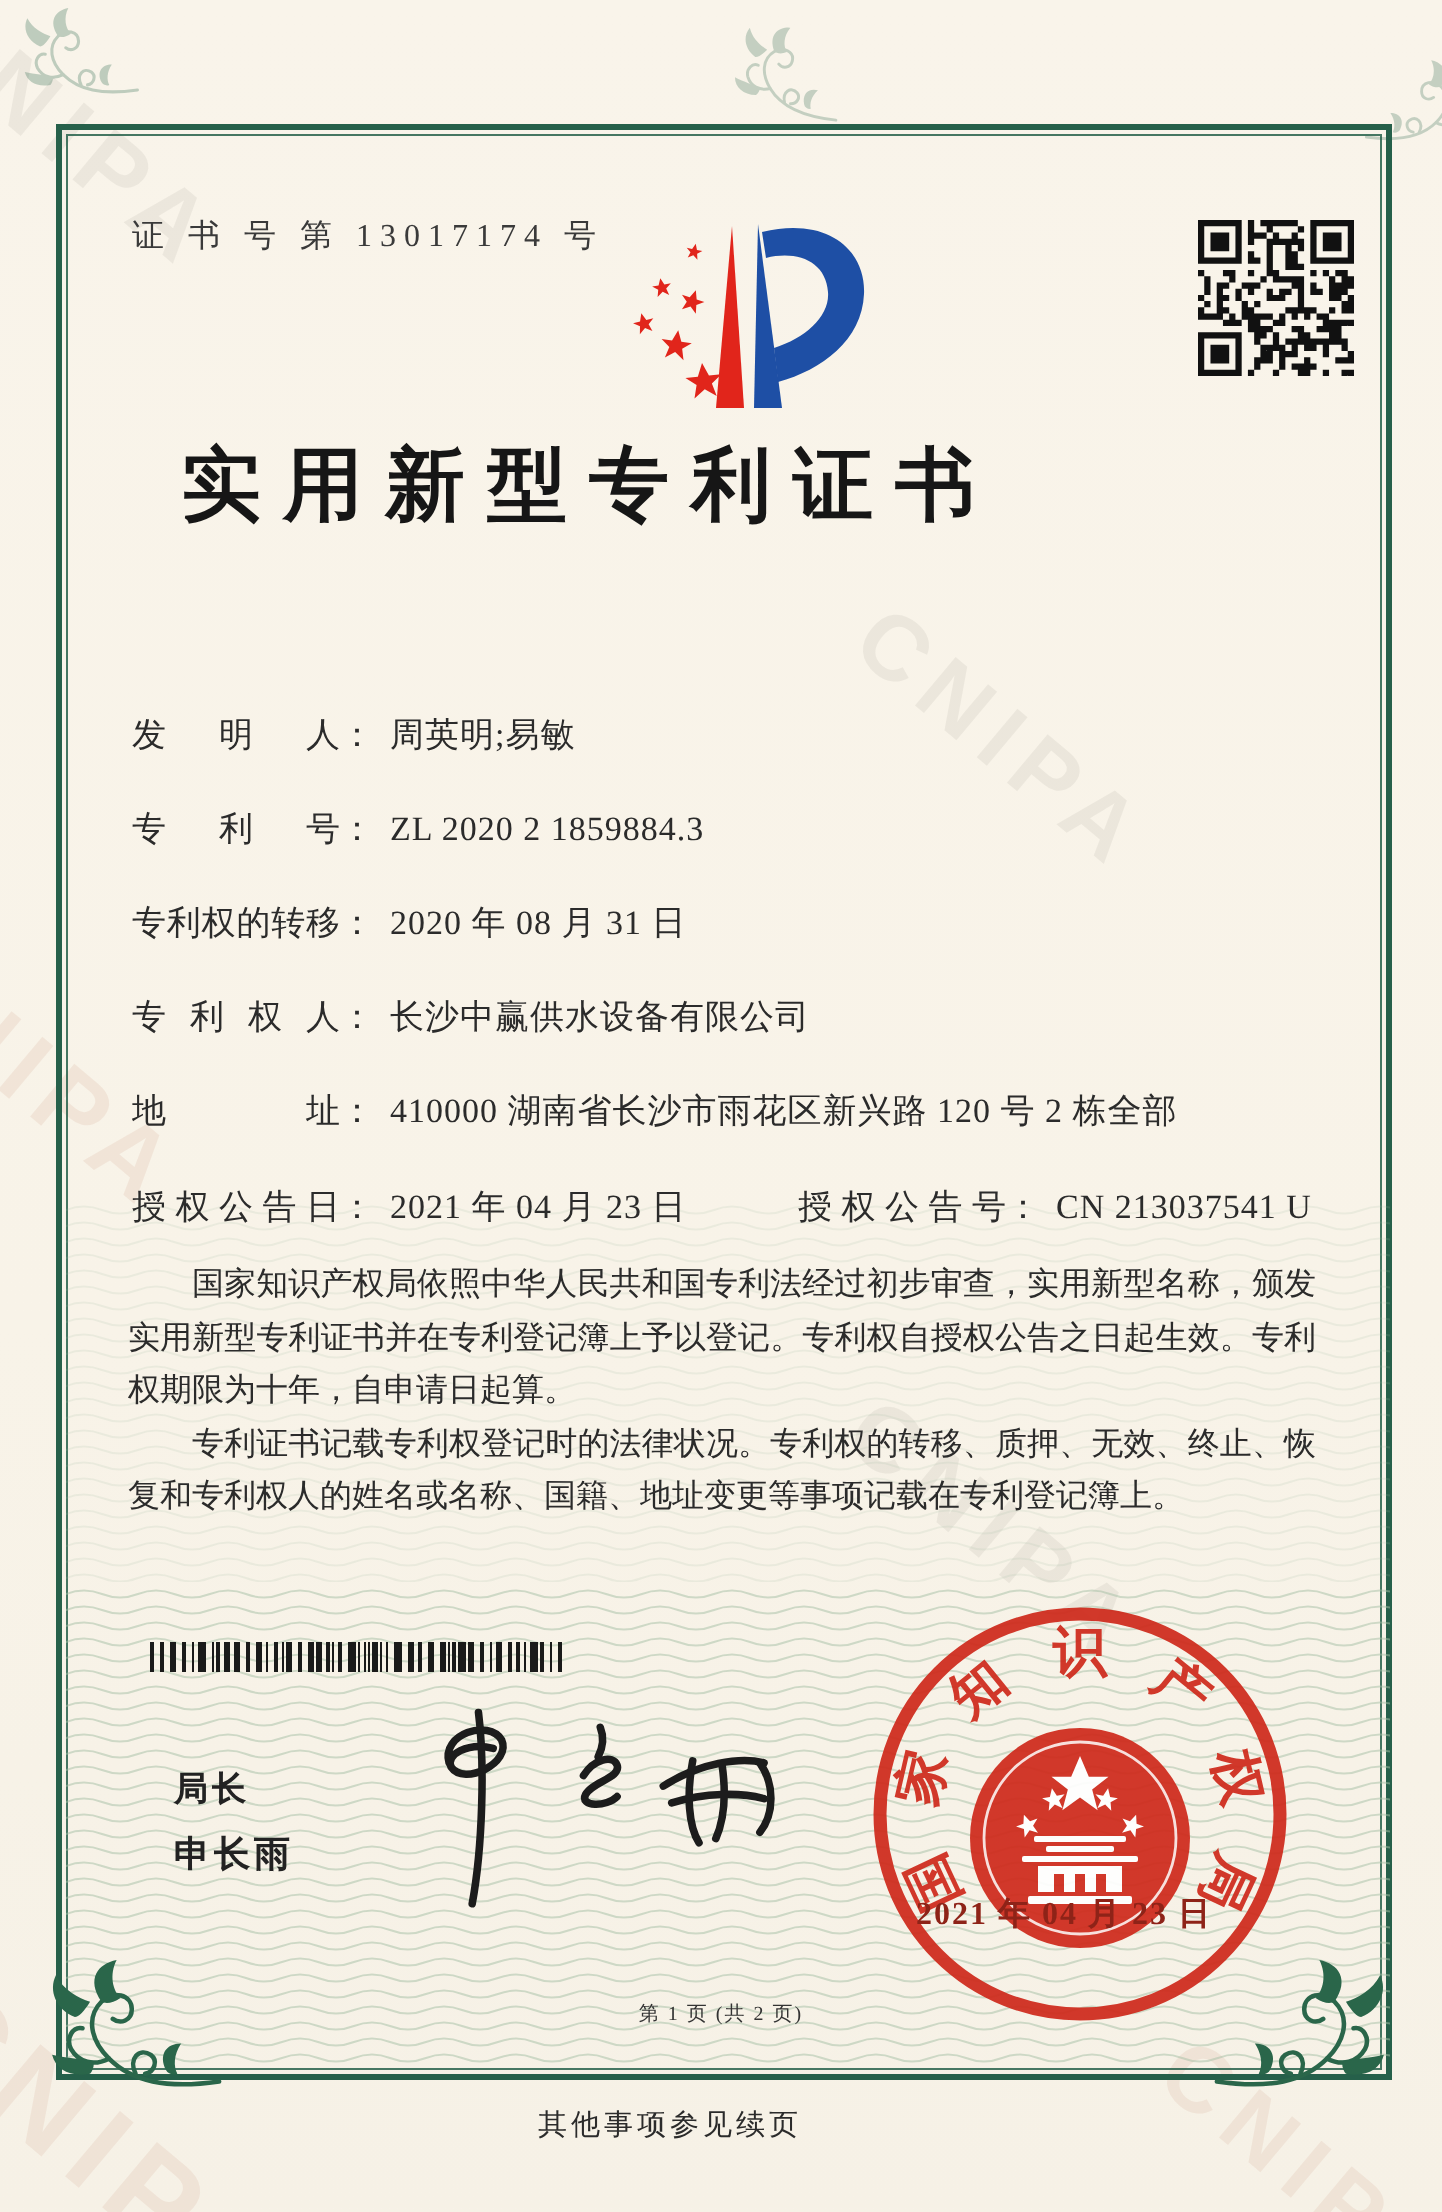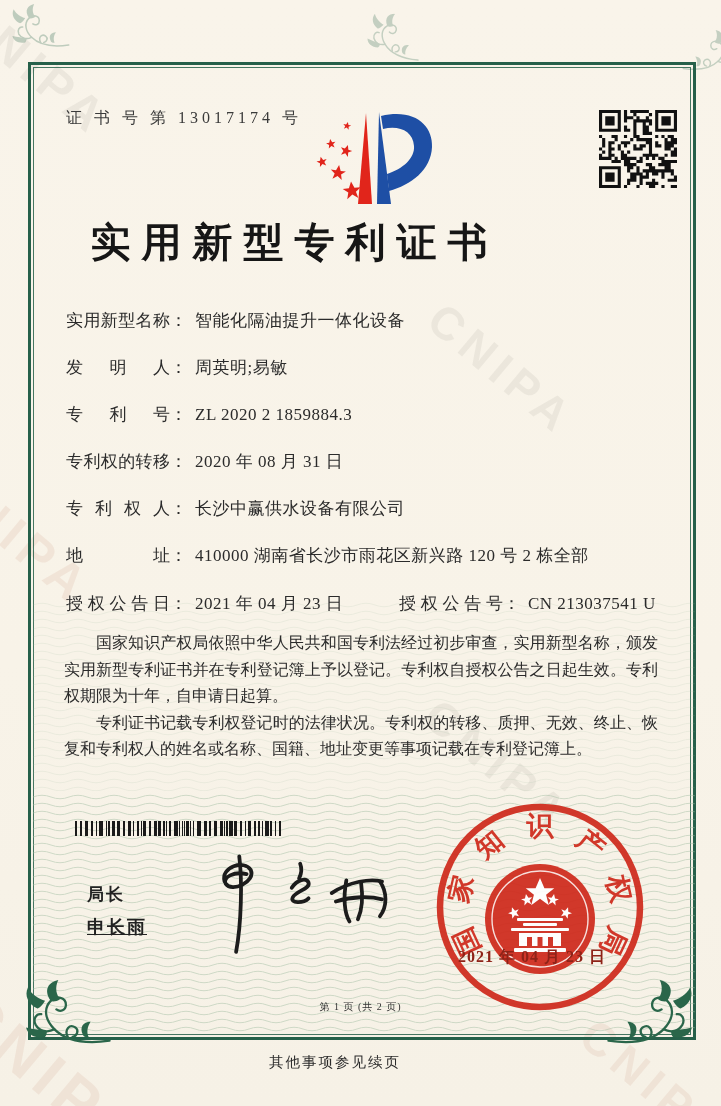--- a/index.html
+++ b/index.html
@@ -54,21 +54,21 @@
   }
   .paras p{margin:0;text-indent:2em;}
   .director-title{
     position:absolute;left:87px;top:883px;
     font-family:"Liberation Sans","DejaVu Sans",sans-serif;
     font-size:17px;font-weight:bold;color:#222;letter-spacing:2px;
   }
   .director-name{
     position:absolute;left:87px;top:915px;
     font-family:"Liberation Sans","DejaVu Sans",sans-serif;
-    font-size:18px;font-weight:bold;color:#222;letter-spacing:2px;text-decoration:underline;
+    font-size:18px;font-weight:bold;color:#222;letter-spacing:2px;
   }
   .seal-date{
     position:absolute;left:458px;top:947px;width:170px;
     font-size:16px;font-weight:bold;color:#8e2318;letter-spacing:1px;
   }
   .page-number{
     position:absolute;left:0;top:1000px;width:721px;text-align:center;
     font-size:10px;color:#333;letter-spacing:1px;
   }
   .continuation{
@@ -187,23 +187,20 @@
     </g>
   </svg>
 
   <svg id="qr" class="abs" style="left:599px;top:110px;" width="78" height="78" viewBox="0 0 25 25">
       <path d="M8,0h1v1h-1zM10,0h1v1h-1zM11,0h1v1h-1zM12,0h1v1h-1zM13,0h1v1h-1zM14,0h1v1h-1zM15,0h1v1h-1zM8,1h1v1h-1zM11,1h1v1h-1zM16,1h1v1h-1zM8,2h1v1h-1zM9,2h1v1h-1zM10,2h1v1h-1zM12,2h1v1h-1zM15,2h1v1h-1zM8,3h1v1h-1zM11,3h1v1h-1zM12,3h1v1h-1zM13,3h1v1h-1zM14,3h1v1h-1zM15,3h1v1h-1zM16,3h1v1h-1zM11,4h1v1h-1zM14,4h1v1h-1zM16,4h1v1h-1zM8,5h1v1h-1zM11,5h1v1h-1zM14,5h1v1h-1zM15,5h1v1h-1zM8,6h1v1h-1zM9,6h1v1h-1zM11,6h1v1h-1zM14,6h1v1h-1zM15,6h1v1h-1zM11,7h1v1h-1zM14,7h1v1h-1zM15,7h1v1h-1zM16,7h1v1h-1zM0,8h1v1h-1zM4,8h1v1h-1zM5,8h1v1h-1zM8,8h1v1h-1zM11,8h1v1h-1zM12,8h1v1h-1zM18,8h1v1h-1zM20,8h1v1h-1zM22,8h1v1h-1zM23,8h1v1h-1zM1,9h1v1h-1zM5,9h1v1h-1zM10,9h1v1h-1zM12,9h1v1h-1zM13,9h1v1h-1zM14,9h1v1h-1zM15,9h1v1h-1zM16,9h1v1h-1zM21,9h1v1h-1zM23,9h1v1h-1zM24,9h1v1h-1zM1,10h1v1h-1zM3,10h1v1h-1zM4,10h1v1h-1zM7,10h1v1h-1zM8,10h1v1h-1zM9,10h1v1h-1zM15,10h1v1h-1zM16,10h1v1h-1zM18,10h1v1h-1zM21,10h1v1h-1zM22,10h1v1h-1zM23,10h1v1h-1zM24,10h1v1h-1zM1,11h1v1h-1zM3,11h1v1h-1zM6,11h1v1h-1zM8,11h1v1h-1zM11,11h1v1h-1zM13,11h1v1h-1zM14,11h1v1h-1zM16,11h1v1h-1zM18,11h1v1h-1zM19,11h1v1h-1zM21,11h1v1h-1zM22,11h1v1h-1zM23,11h1v1h-1zM0,12h1v1h-1zM3,12h1v1h-1zM4,12h1v1h-1zM6,12h1v1h-1zM11,12h1v1h-1zM12,12h1v1h-1zM13,12h1v1h-1zM16,12h1v1h-1zM21,12h1v1h-1zM22,12h1v1h-1zM24,12h1v1h-1zM1,13h1v1h-1zM3,13h1v1h-1zM7,13h1v1h-1zM9,13h1v1h-1zM16,13h1v1h-1zM23,13h1v1h-1zM24,13h1v1h-1zM0,14h1v1h-1zM3,14h1v1h-1zM4,14h1v1h-1zM7,14h1v1h-1zM8,14h1v1h-1zM14,14h1v1h-1zM15,14h1v1h-1zM16,14h1v1h-1zM17,14h1v1h-1zM18,14h1v1h-1zM21,14h1v1h-1zM23,14h1v1h-1zM24,14h1v1h-1zM0,15h1v1h-1zM1,15h1v1h-1zM2,15h1v1h-1zM3,15h1v1h-1zM5,15h1v1h-1zM7,15h1v1h-1zM8,15h1v1h-1zM9,15h1v1h-1zM10,15h1v1h-1zM11,15h1v1h-1zM13,15h1v1h-1zM15,15h1v1h-1zM17,15h1v1h-1zM19,15h1v1h-1zM20,15h1v1h-1zM4,16h1v1h-1zM5,16h1v1h-1zM6,16h1v1h-1zM8,16h1v1h-1zM9,16h1v1h-1zM12,16h1v1h-1zM13,16h1v1h-1zM20,16h1v1h-1zM21,16h1v1h-1zM22,16h1v1h-1zM23,16h1v1h-1zM24,16h1v1h-1zM8,17h1v1h-1zM9,17h1v1h-1zM10,17h1v1h-1zM11,17h1v1h-1zM15,17h1v1h-1zM16,17h1v1h-1zM19,17h1v1h-1zM20,17h1v1h-1zM21,17h1v1h-1zM22,17h1v1h-1zM9,18h1v1h-1zM10,18h1v1h-1zM12,18h1v1h-1zM16,18h1v1h-1zM17,18h1v1h-1zM21,18h1v1h-1zM22,18h1v1h-1zM9,19h1v1h-1zM12,19h1v1h-1zM14,19h1v1h-1zM15,19h1v1h-1zM16,19h1v1h-1zM17,19h1v1h-1zM18,19h1v1h-1zM19,19h1v1h-1zM20,19h1v1h-1zM21,19h1v1h-1zM22,19h1v1h-1zM23,19h1v1h-1zM10,20h1v1h-1zM11,20h1v1h-1zM12,20h1v1h-1zM13,20h1v1h-1zM15,20h1v1h-1zM17,20h1v1h-1zM18,20h1v1h-1zM20,20h1v1h-1zM23,20h1v1h-1zM10,21h1v1h-1zM11,21h1v1h-1zM13,21h1v1h-1zM14,21h1v1h-1zM15,21h1v1h-1zM20,21h1v1h-1zM24,21h1v1h-1zM9,22h1v1h-1zM10,22h1v1h-1zM11,22h1v1h-1zM13,22h1v1h-1zM17,22h1v1h-1zM22,22h1v1h-1zM23,22h1v1h-1zM24,22h1v1h-1zM9,23h1v1h-1zM13,23h1v1h-1zM15,23h1v1h-1zM16,23h1v1h-1zM17,23h1v1h-1zM18,23h1v1h-1zM8,24h1v1h-1zM12,24h1v1h-1zM16,24h1v1h-1zM17,24h1v1h-1zM20,24h1v1h-1zM23,24h1v1h-1zM24,24h1v1h-1z" fill="#111"></path>
       <path d="M0,0h7v7h-7z M1,1h5v5h-5z M2,2h3v3h-3zM18,0h7v7h-7z M19,1h5v5h-5z M20,2h3v3h-3zM0,18h7v7h-7z M1,19h5v5h-5z M2,20h3v3h-3z" fill="#111" fill-rule="evenodd"></path>
     </svg>
 
   <div class="title">实用新型专利证书</div>
 
-  <div class="field-row" style="top:309px;">
-    <span class="field-label">实用新型名称</span><span class="field-colon">：</span><span class="field-value">智能化隔油提升一体化设备</span>
-  </div>
   <div class="field-row" style="top:356px;">
     <span class="field-label">发明人</span><span class="field-colon">：</span><span class="field-value">周英明;易敏</span>
   </div>
   <div class="field-row" style="top:403px;">
     <span class="field-label">专利号</span><span class="field-colon">：</span><span class="field-value">ZL 2020 2 1859884.3</span>
   </div>
   <div class="field-row" style="top:450px;">
     <span class="field-label">专利权的转移</span><span class="field-colon">：</span><span class="field-value">2020 年 08 月 31 日</span>
   </div>
   <div class="field-row" style="top:497px;">

